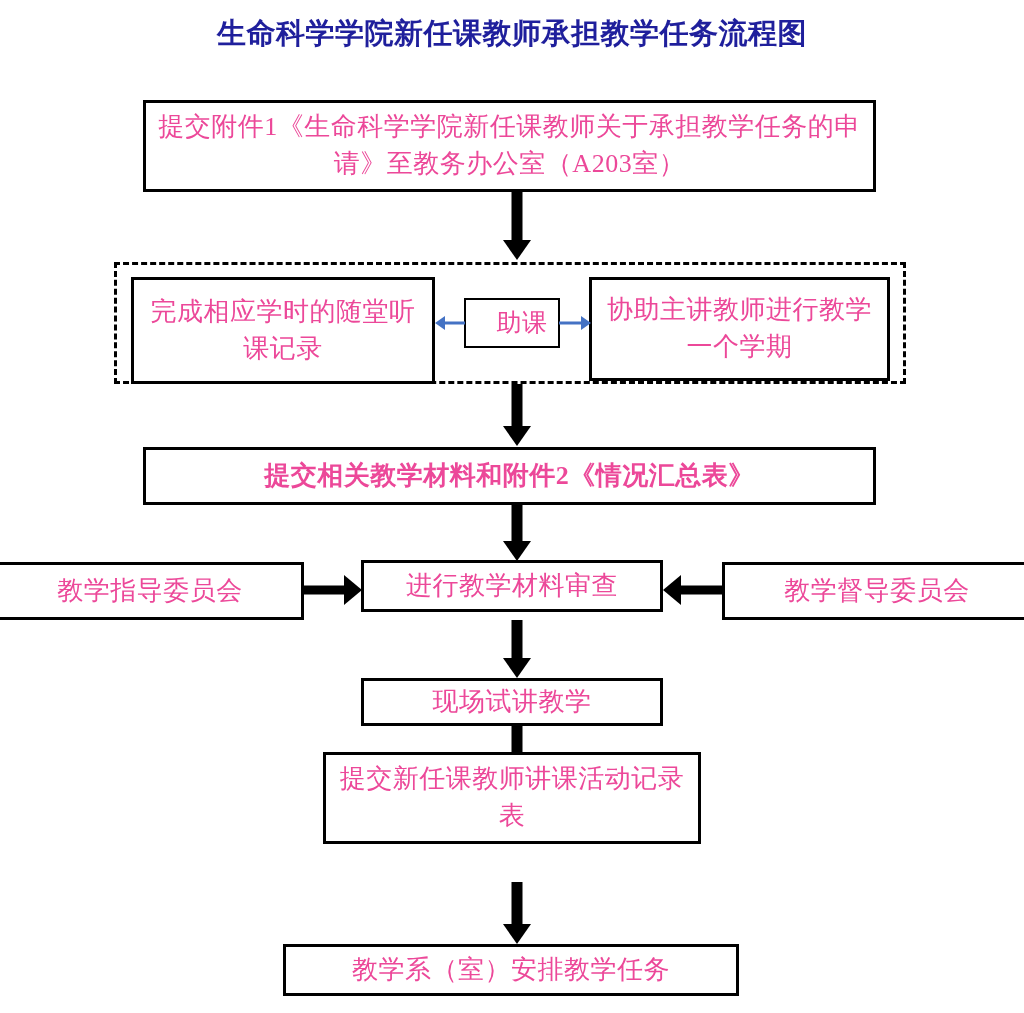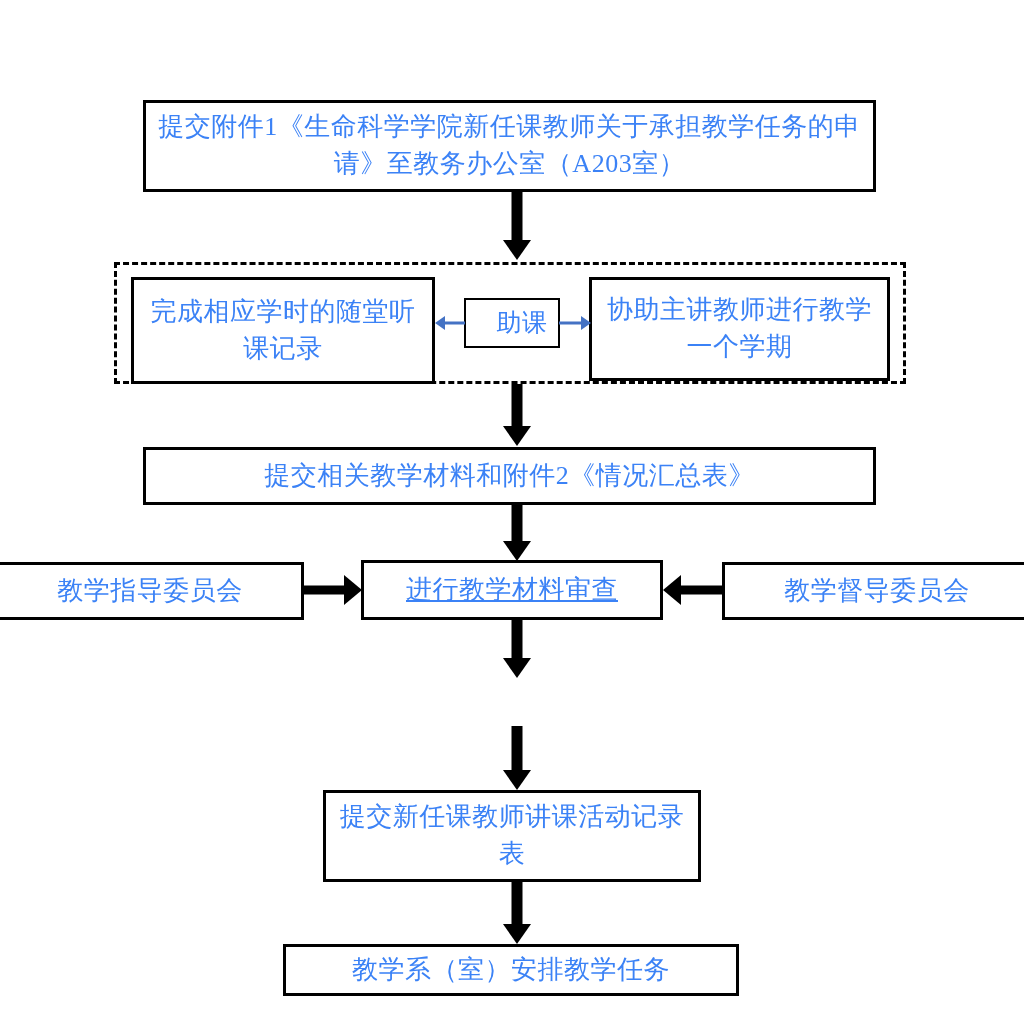--- a/index.html
+++ b/index.html
@@ -34,21 +34,21 @@
     position: absolute;
     box-sizing: border-box;
     border: 3px solid #000000;
     background: #ffffff;
     display: flex;
     align-items: center;
     justify-content: center;
     text-align: center;
     font-size: 26px;
     line-height: 1.42;
-    color: #3b82f6;
+    color: #ec4899;
     padding: 2px 6px;
     letter-spacing: 0.5px;
   }
   .node.thin { border-width: 2px; }
   .dashed-group {
     position: absolute;
     box-sizing: border-box;
     border: 3px dashed #000000;
     background: transparent;
   }
@@ -119,20 +119,21 @@
   .b-arrow.right .shaft { left: 0; right: 9px; }
   .b-arrow.right .head { right: 0; }
   .b-arrow.left .shaft { right: 0; left: 9px; }
   .b-arrow.left .head { left: 0; }
 </style>
 </head>
 <body>
 
 <div id="canvas">
 
+  <div class="title">生命科学学院新任课教师承担教学任务流程图</div>
 
   <div class="node" style="left:143px; top:100px; width:733px; height:92px;">提交附件1《生命科学学院新任课教师关于承担教学任务的申请》至教务办公室（A203室）</div>
 
   <div class="v-arrow" style="left:497px; top:192px; width:40px; height:68px;">
     <div class="shaft" style="height:48px;"></div>
     <div class="head"></div>
   </div>
 
   <div class="dashed-group" style="left:114px; top:262px; width:792px; height:122px;"></div>
 
@@ -150,55 +151,56 @@
   <div class="b-arrow right" style="left:559px; top:313px; width:32px; height:20px;">
     <div class="shaft" style="background:#4472c4;"></div>
     <div class="head" style="border-left:10px solid #4472c4;"></div>
   </div>
 
   <div class="v-arrow" style="left:497px; top:384px; width:40px; height:62px;">
     <div class="shaft" style="height:42px;"></div>
     <div class="head"></div>
   </div>
 
-  <div class="node" style="left:143px; top:447px; width:733px; height:58px;">提交相关教学材料和附件2《情况汇总表》</div>
+  <div class="node" style="left:143px; top:447px; width:733px; height:58px;font-weight:bold;">提交相关教学材料和附件2《情况汇总表》</div>
 
   <div class="v-arrow" style="left:497px; top:505px; width:40px; height:56px;">
     <div class="shaft" style="height:36px;"></div>
     <div class="head"></div>
   </div>
 
   <div class="node" style="left:-4px; top:562px; width:308px; height:58px;">教学指导委员会</div>
 
-  <div class="node" style="left:361px; top:560px; width:302px; height:60px;text-decoration:underline;">进行教学材料审查</div>
+  <div class="node" style="left:361px; top:560px; width:302px; height:52px;">进行教学材料审查</div>
 
   <div class="node" style="left:722px; top:562px; width:310px; height:58px;">教学督导委员会</div>
 
   <div class="h-arrow right" style="left:304px; top:575px; width:58px; height:30px;">
     <div class="shaft"></div>
     <div class="head"></div>
   </div>
 
   <div class="h-arrow left" style="left:663px; top:575px; width:59px; height:30px;">
     <div class="shaft"></div>
     <div class="head"></div>
   </div>
 
   <div class="v-arrow" style="left:497px; top:620px; width:40px; height:58px;">
     <div class="shaft" style="height:38px;"></div>
     <div class="head"></div>
   </div>
 
+  <div class="node" style="left:361px; top:678px; width:302px; height:48px;">现场试讲教学</div>
 
   <div class="v-arrow" style="left:497px; top:726px; width:40px; height:64px;">
     <div class="shaft" style="height:44px;"></div>
     <div class="head"></div>
   </div>
 
-  <div class="node" style="left:323px; top:790px; width:378px; height:92px;">提交新任课教师讲课活动记录表</div>
+  <div class="node" style="left:323px; top:752px; width:378px; height:92px;">提交新任课教师讲课活动记录表</div>
 
   <div class="v-arrow" style="left:497px; top:882px; width:40px; height:62px;">
     <div class="shaft" style="height:42px;"></div>
     <div class="head"></div>
   </div>
 
   <div class="node" style="left:283px; top:944px; width:456px; height:52px;">教学系（室）安排教学任务</div>
 
 </div>
 

